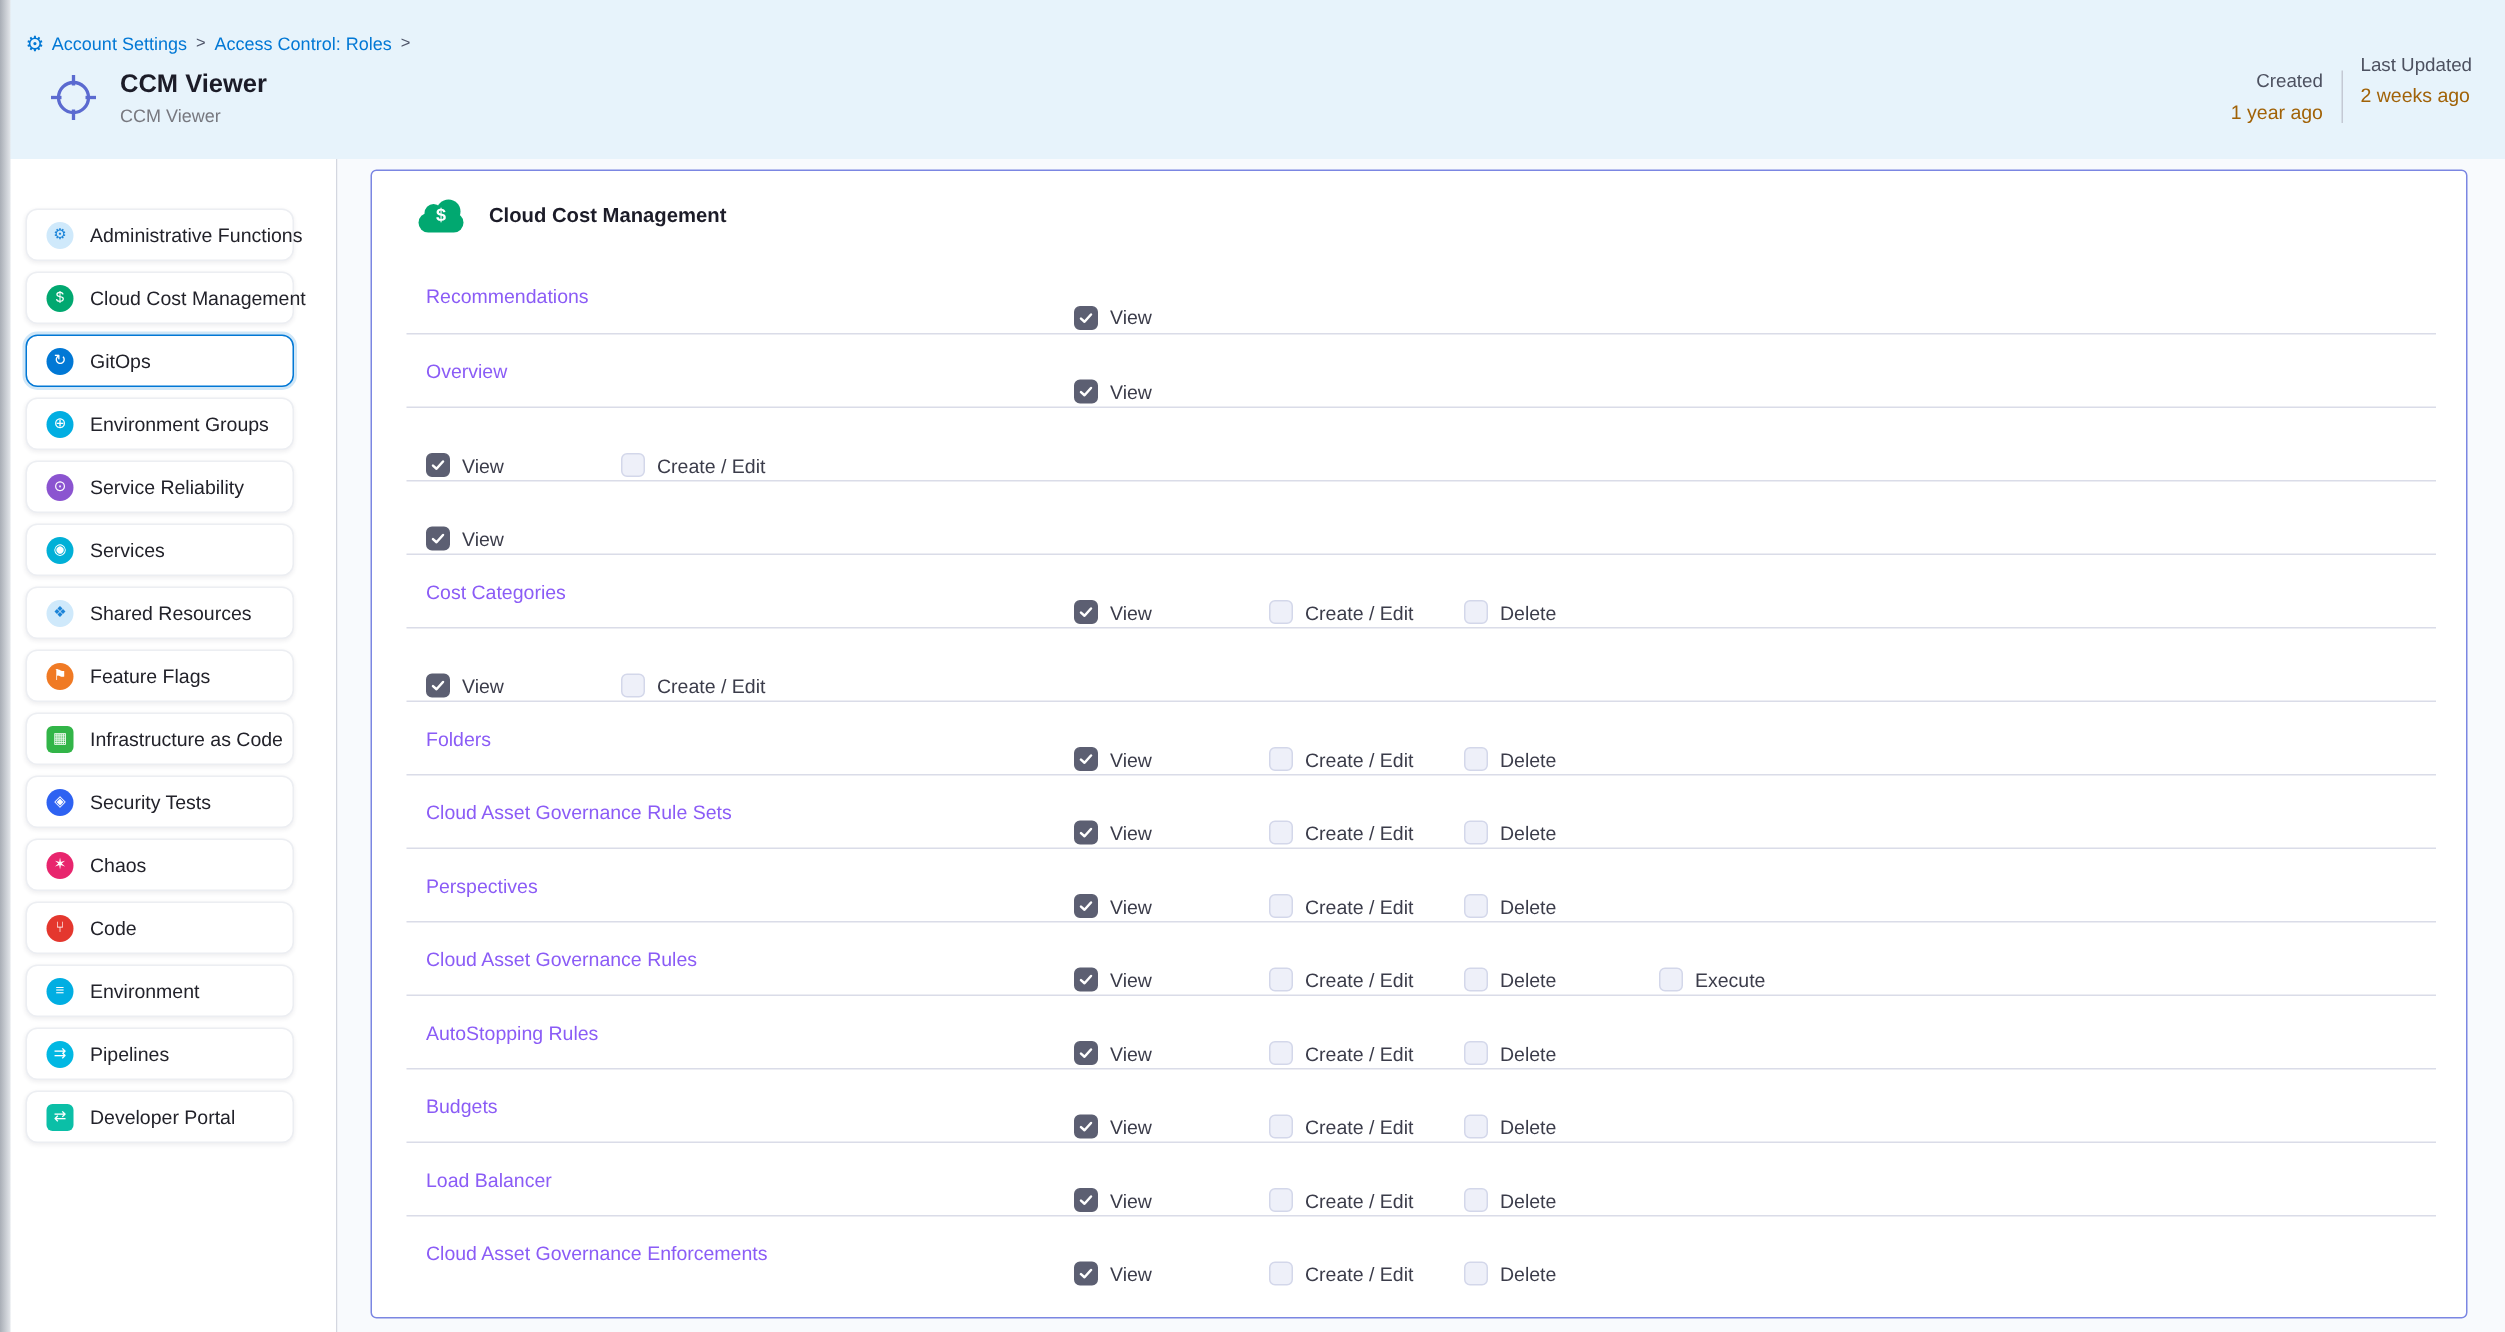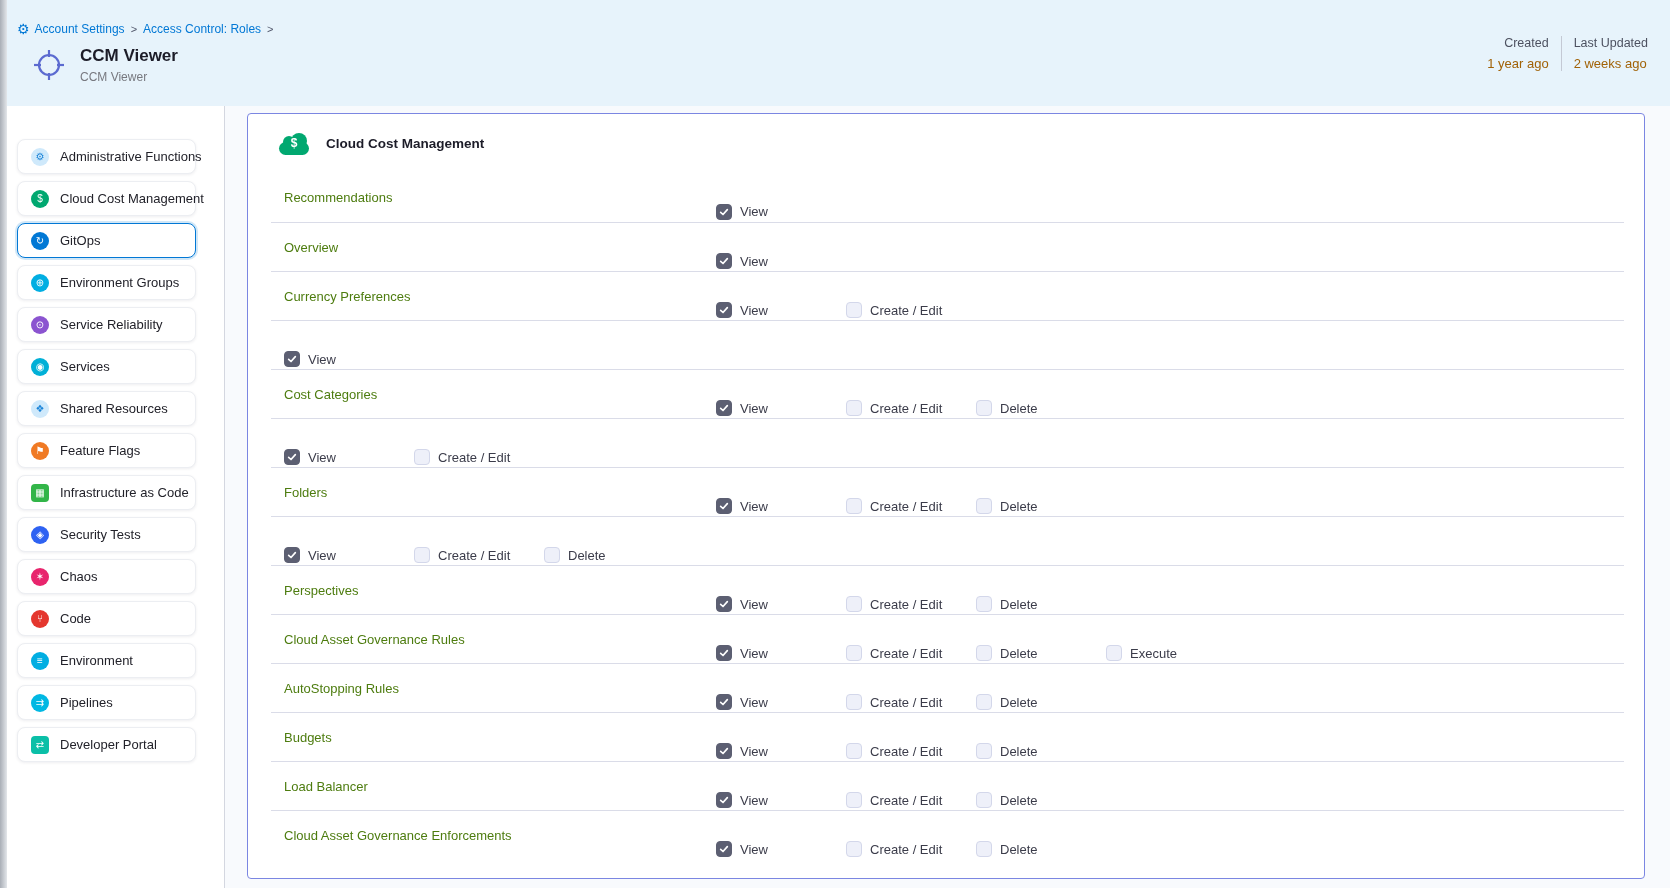--- a/index.html
+++ b/index.html
@@ -36,21 +36,21 @@
   .crosshair { width: 34px; height: 34px; margin-right: 14px; }
   .page-title { font-size: 17px; font-weight: bold; color: #1c1c28; line-height: 1.2; }
   .page-subtitle { font-size: 12px; color: #77787f; margin-top: 4px; }
 
   .meta-block {
     position: absolute; right: 22px; top: 36px;
     display: flex; align-items: stretch;
     font-size: 13px; color: #4d5160;
   }
   .meta-col { text-align: left; padding: 0 0 0 12px; }
-  .meta-col.first { padding: 0 12px 0 0; text-align: right; border-right: 1px solid #c4c9d4; }
+  .meta-col.first { padding: 0 12px 0 0; text-align: right; border-right: 1px solid #c4c9d4; margin-top: 11px; }
   .meta-label { font-size: 12.5px; color: #4d5160; }
   .meta-value { margin-top: 6px; color: #a16207; }
 
   
   .content { position: absolute; left: 7px; top: 106px; width: 1663px; height: 782px; display: flex; }
 
   
   .sidebar {
     width: 218px; height: 100%; background: #ffffff;
     border-right: 1px solid #d4d7e0;
@@ -105,21 +105,21 @@
     position: absolute; left: 0; top: 3px; width: 30px; text-align: center;
     color: #ffffff; font-size: 12px; font-weight: bold; z-index: 2;
   }
   .panel-title { font-size: 13.5px; font-weight: bold; color: #1c1c28; }
 
   .perm-rows { margin: 0 20px 0 23px; }
   .perm-row {
     height: 49px; display: flex; align-items: center; padding-left: 13px;
   }
   .perm-row + .perm-row { border-top: 1px solid #dadce8; }
-  .row-label { flex: 0 0 432px; font-size: 13px; color: #4d7c0f; }
+  .row-label { flex: 0 0 432px; font-size: 13px; color: #8b5cf6; }
   .perm-cells { display: flex; }
   .perm-cell {
     width: 130px; display: flex; align-items: center; cursor: pointer; margin-top: 28px;
   }
   .cb {
     width: 16px; height: 16px; border-radius: 4px; margin-right: 8px;
     display: inline-flex; align-items: center; justify-content: center;
     background: #eef0f9; border: 1px solid #d3d7ea; flex: 0 0 16px;
   }
   .cb.checked { background: #5c5f72; border-color: #5c5f72; }
@@ -292,21 +292,20 @@
                 <span class="cb checked">
                   <svg viewBox="0 0 12 12" width="10" height="10">
                     <path d="M2 6.5 L4.8 9 L10 3.2" stroke="#ffffff" stroke-width="2" fill="none" stroke-linecap="round" stroke-linejoin="round"></path>
                   </svg>
                 </span>
                 <span class="cb-label">View</span>
               </label>
             </div>
   </div>
           <div class="perm-row">
-    <div class="row-label">Currency Preferences</div>
     <div class="perm-cells">
               <label class="perm-cell">
                 <span class="cb checked">
                   <svg viewBox="0 0 12 12" width="10" height="10">
                     <path d="M2 6.5 L4.8 9 L10 3.2" stroke="#ffffff" stroke-width="2" fill="none" stroke-linecap="round" stroke-linejoin="round"></path>
                   </svg>
                 </span>
                 <span class="cb-label">View</span>
               </label>
               <label class="perm-cell">
@@ -379,20 +378,21 @@
                 <span class="cb"></span>
                 <span class="cb-label">Create / Edit</span>
               </label>
               <label class="perm-cell">
                 <span class="cb"></span>
                 <span class="cb-label">Delete</span>
               </label>
             </div>
   </div>
           <div class="perm-row">
+    <div class="row-label">Cloud Asset Governance Rule Sets</div>
     <div class="perm-cells">
               <label class="perm-cell">
                 <span class="cb checked">
                   <svg viewBox="0 0 12 12" width="10" height="10">
                     <path d="M2 6.5 L4.8 9 L10 3.2" stroke="#ffffff" stroke-width="2" fill="none" stroke-linecap="round" stroke-linejoin="round"></path>
                   </svg>
                 </span>
                 <span class="cb-label">View</span>
               </label>
               <label class="perm-cell">

